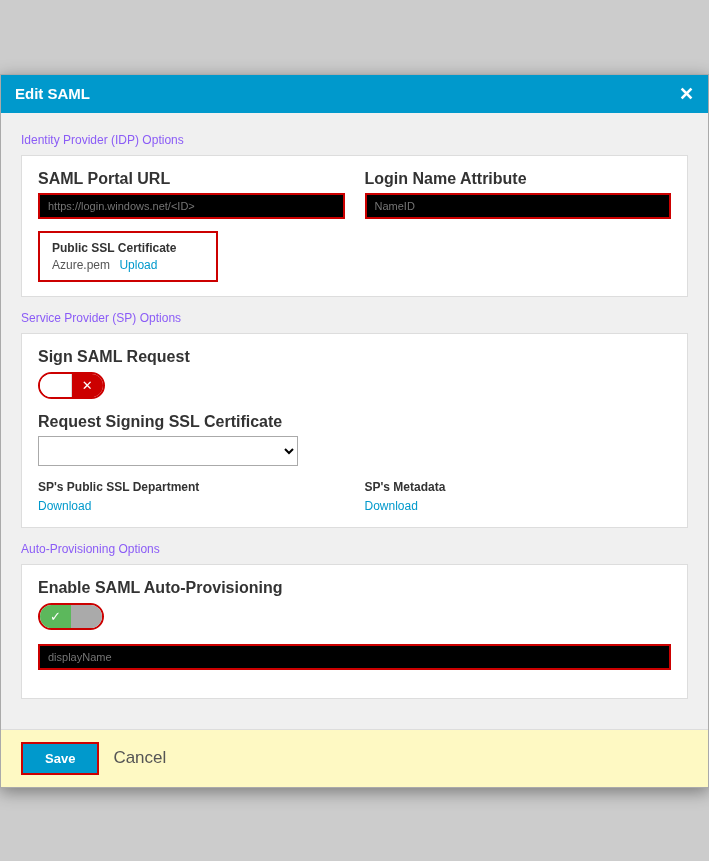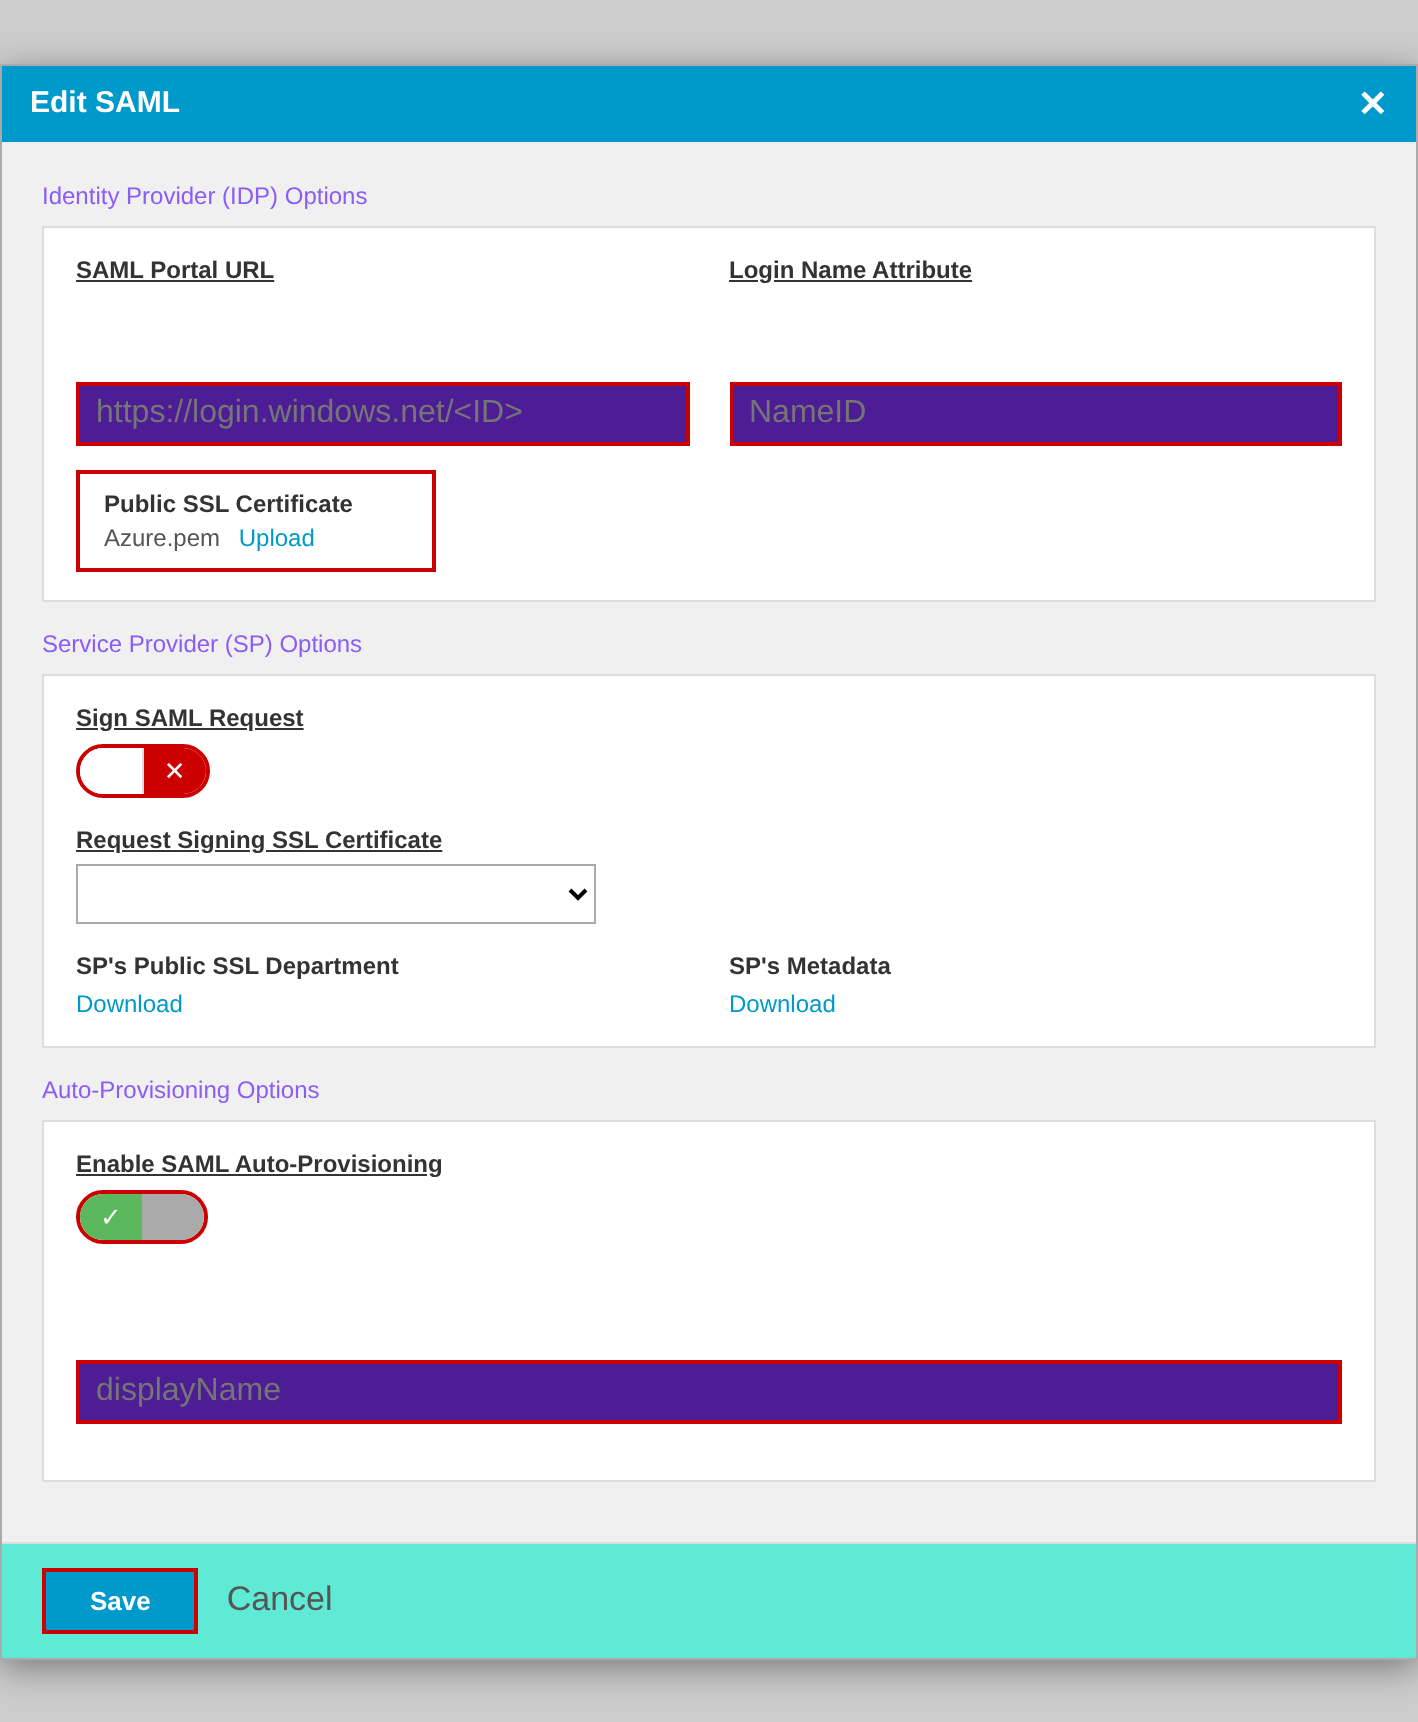--- a/index.html
+++ b/index.html
@@ -56,34 +56,32 @@
     }
     .two-col {
       display: flex;
       gap: 20px;
     }
     .col {
       flex: 1;
     }
     .field-label {
       font-weight: bold;
-      font-size: 12px;
+      font-size: 16px;
       margin-bottom: 5px;
       color: #333;
-      text-decoration: underline;
     }
     .field-input {
       width: 100%;
       border: 2px solid #cc0000;
       padding: 5px 8px;
-      font-size: 16px;
+      font-size: 11px;
       color: #888;
-      background: #4c1d95;
+      background: #000000;
       outline: none;
-      margin-top: 44px;
     }
     .cert-box {
       border: 2px solid #cc0000;
       padding: 8px 12px;
       background: #fff;
       display: inline-block;
       min-width: 180px;
       margin-top: 8px;
     }
     .cert-box .cert-label {
@@ -158,21 +156,21 @@
       text-decoration: none;
       font-size: 12px;
       cursor: pointer;
     }
     
     .modal-footer {
       padding: 12px 20px;
       display: flex;
       align-items: center;
       gap: 14px;
-      background: #5eead4;
+      background: #fef9c3;
       border-top: 1px solid #ddd;
     }
     .btn-save {
       background: #0099cc;
       color: #fff;
       border: 2px solid #cc0000;
       padding: 7px 22px;
       font-size: 13px;
       font-weight: bold;
       cursor: pointer;

